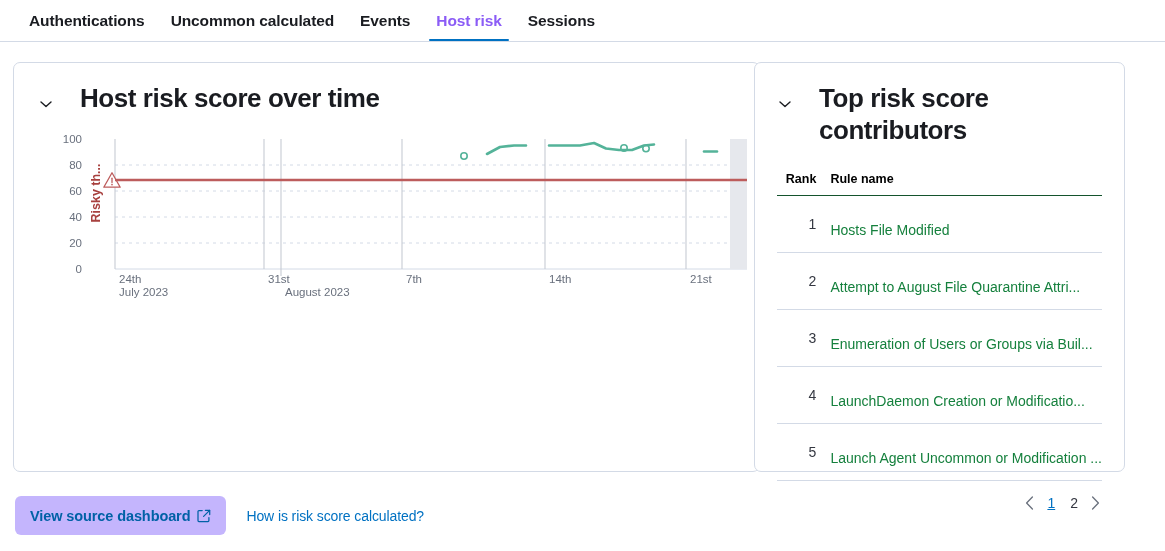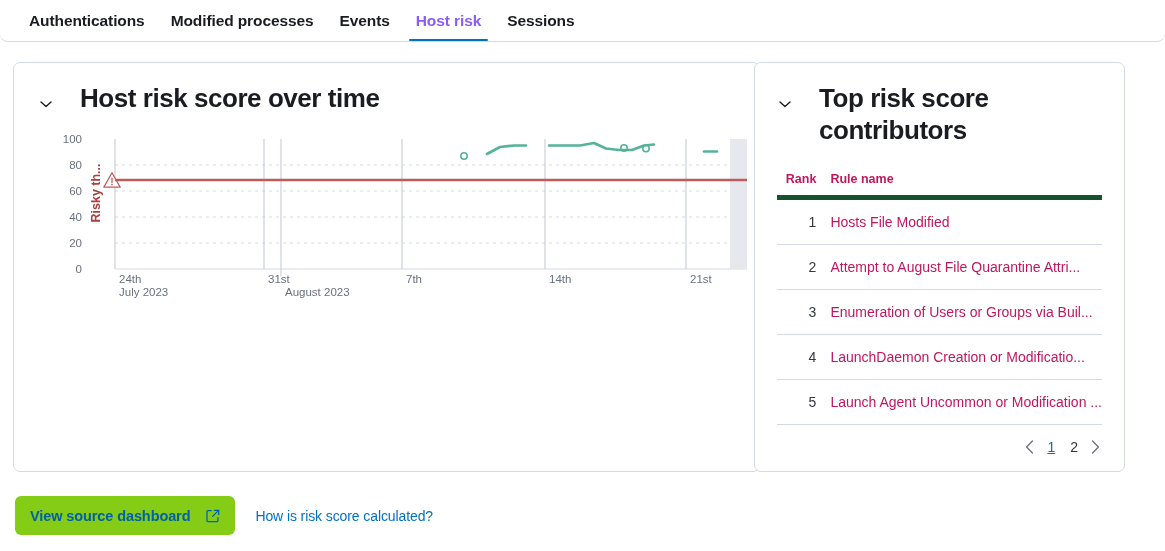--- a/index.html
+++ b/index.html
@@ -9,21 +9,21 @@
     background: #ffffff;
     font-family: "Liberation Sans", sans-serif;
     -webkit-font-smoothing: antialiased;
   }
   .page { position: relative; width: 1165px; height: 551px; overflow: hidden; background:#fff; }
 
   
   .tabbar {
     position: absolute; left: 0; top: 0; width: 1165px; height: 42px;
     border-bottom: 1px solid #D3DAE6;
-    display: flex; align-items: flex-start; padding-left: 16px; gap: 0; border-radius: 8px;
+    display: flex; align-items: flex-start; padding-left: 16px; gap: 0;
   }
   .tab {
     position: relative; height: 41px; display: flex; align-items: center;
     padding: 0 13px; font-size: 15.5px; font-weight: 700; color: #1a1c21;
     letter-spacing: -0.1px; cursor: pointer; white-space: nowrap;
   }
   .tab.active { color: #8b5cf6; }
   .tab.active::after {
     content: ""; position: absolute; left: 6px; right: 6px; bottom: 0;
     height: 2.5px; background: #0071C2; border-radius: 2px;
@@ -52,71 +52,71 @@
   }
   #contrib-panel .panel-title { max-width: 250px; }
 
   
   .chart-wrap { position: relative; margin: 16px 0 0 0; width: 747px; height: 180px; }
   .chart-svg { display: block; }
 
   
   .tbl { width: 100%; border-collapse: collapse; margin-top: 20px; }
   .tbl th {
-    font-size: 12.5px; font-weight: 700; color: #be185d; padding: 6px 0 9px 0;
-    border-bottom: 5px solid #14532d;
+    font-size: 12.5px; font-weight: 700; color: #000000; padding: 6px 0 9px 0;
+    border-bottom: 1px solid #14532d;
   }
   .tbl th.rank, .tbl td.rank {
     width: 62px; text-align: right; padding-right: 14px;
   }
   .tbl th.rule, .tbl td.rule { text-align: left; }
   .tbl td {
     font-size: 14px; padding: 14px 0; border-bottom: 1px solid #D3DAE6;
     color: #343741;
   }
   .tbl tr:last-child td { border-bottom: 1px solid #D3DAE6; }
   .rule-link {
-    color: #be185d; text-decoration: none; font-size: 14px;
+    color: #15803d; text-decoration: none; font-size: 14px;
     white-space: nowrap; overflow: hidden; text-overflow: ellipsis;
-    display: block; max-width: 290px; cursor: pointer;
+    display: block; max-width: 290px; cursor: pointer; margin-top: 12px;
   }
   .tbl-inner { padding: 0 22px; }
 
   
   .pager {
     display: flex; align-items: center; justify-content: flex-end;
     gap: 11px; padding: 14px 24px 0 0; font-size: 14px;
   }
   .pager .pg { color: #343741; cursor: pointer; padding: 0 2px; }
   .pager .pg.active { color: #0071C2; text-decoration: underline; font-weight: 400; }
   .pager .arrow { color: #69707D; cursor: pointer; display:flex; align-items:center; }
 
   
   .footer { position: absolute; left: 15px; top: 496px; display: flex; align-items: center; gap: 14px; }
   .btn-src {
-    display: inline-flex; align-items: center; gap: 16px;
-    background: #84cc16; color: #0061A6; border: none; border-radius: 6px;
+    display: inline-flex; align-items: center; gap: 7px;
+    background: #c4b5fd; color: #0061A6; border: none; border-radius: 6px;
     padding: 0 15px; height: 39px; font-size: 14.5px; font-weight: 700;
     font-family: "Liberation Sans", sans-serif; cursor: pointer;
     letter-spacing: -0.1px;
   }
   .btn-src svg { display:block; }
   .link-how {
     color: #0071C2; font-size: 14px; text-decoration: none; cursor: pointer;
     padding-left: 6px; letter-spacing: -0.1px;
   }
 </style>
 </head>
 <body>
 
 <div class="page">
 
   <div class="tabbar">
     <div class="tab">Authentications</div>
-    <div class="tab">Modified processes</div>
+    <div class="tab">Uncommon calculated</div>
     <div class="tab">Events</div>
     <div class="tab active">Host risk</div>
     <div class="tab">Sessions</div>
   </div>
 
   <div class="panel" id="chart-panel">
     <div class="panel-head">
       <span class="chev">
         <svg width="16" height="16" viewBox="0 0 16 16" fill="none">
           <path d="M3 6l5 4.5L13 6" stroke="#1a1c21" stroke-width="1.4" stroke-linecap="round" stroke-linejoin="round"></path>

